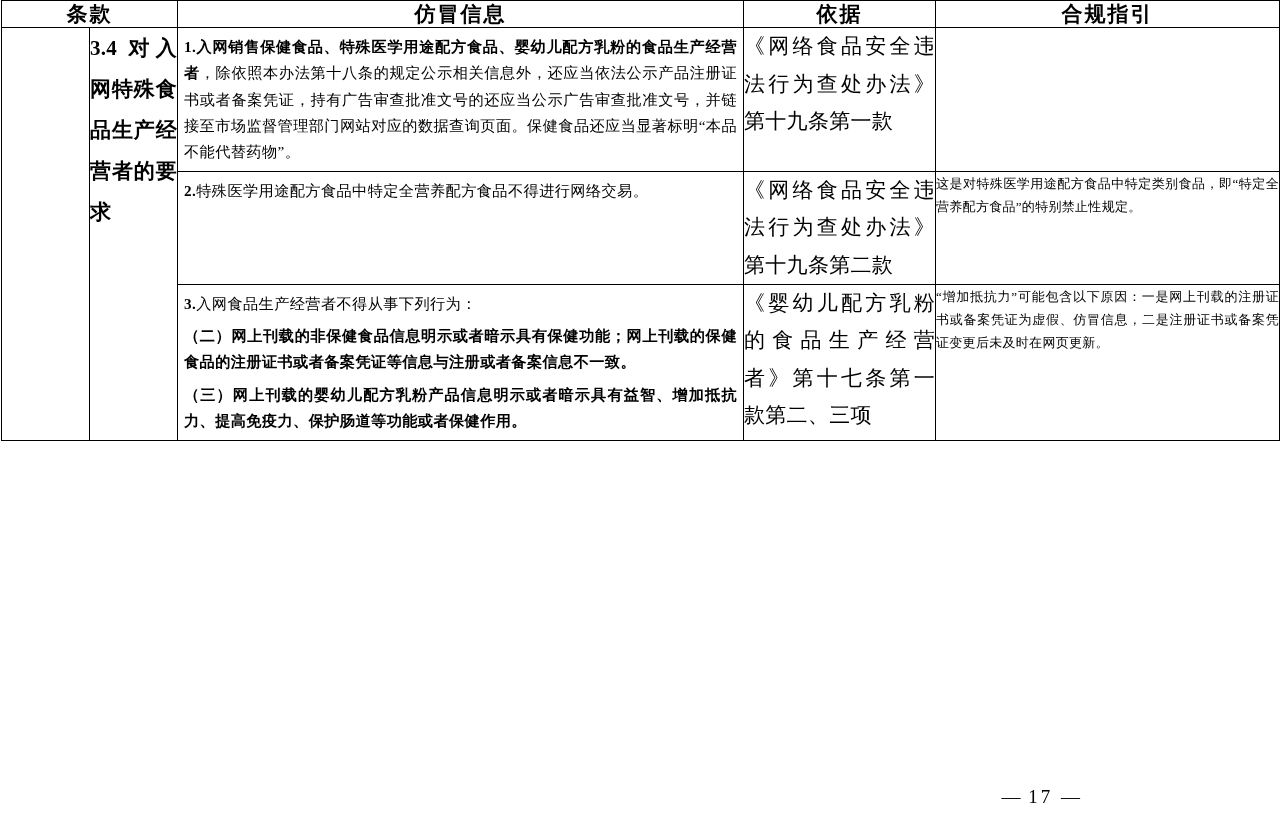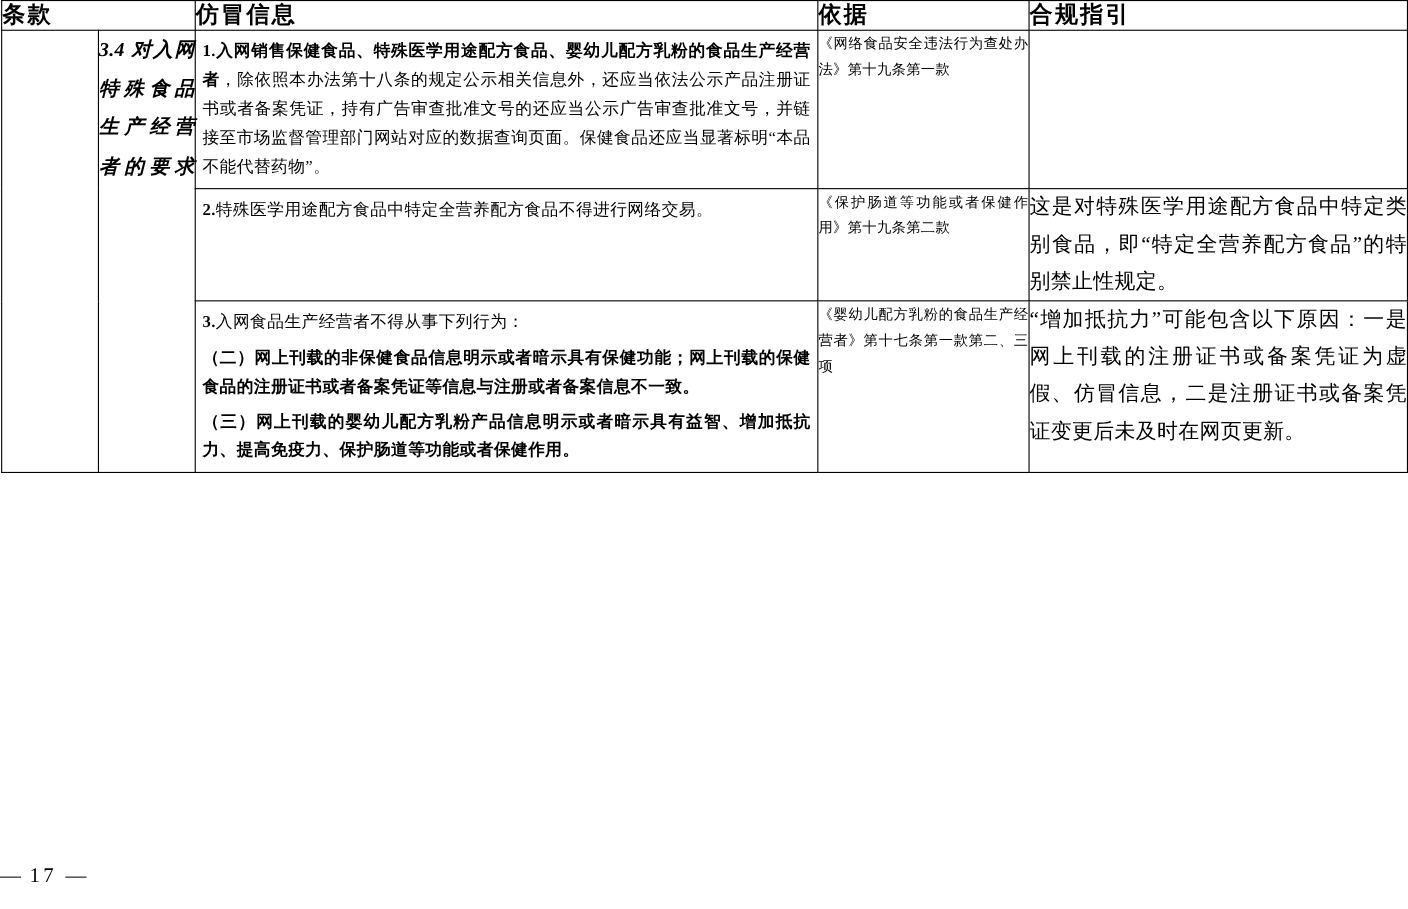--- a/index.html
+++ b/index.html
@@ -37,63 +37,62 @@
   table.doc-table col.c5 { width: 344px; }
 
   table.doc-table th,
   table.doc-table td {
     border: 1px solid #000000;
     vertical-align: top;
     padding: 0;
   }
 
   .head-cell {
-    text-align: left;
+    text-align: center;
     font-weight: bold;
     font-size: 21px;
     letter-spacing: 2px;
     padding: 5px 0 7px 0;
     line-height: 1.25;
-    font-family: Liberation Sans, sans-serif;
+    font-family: Liberation Serif, serif;
   }
 
   .req-cell {
     padding: 8px 11px 10px 11px;
     font-size: 15.2px;
     line-height: 1.72;
     text-align: justify;
     text-justify: inter-ideograph;
     letter-spacing: 0.4px;
   }
 
   .basis-cell {
     padding: 9px 10px 10px 11px;
-    font-size: 13px;
+    font-size: 21px;
     line-height: 1.78;
     text-align: justify;
     text-justify: inter-ideograph;
     letter-spacing: 0.3px;
   }
 
   .guide-cell {
     padding: 9px 12px 10px 12px;
-    font-size: 19px;
+    font-size: 13px;
     line-height: 1.78;
     text-align: justify;
     text-justify: inter-ideograph;
     letter-spacing: 0.3px;
   }
 
   .clause-cell {
-    font-size: 18px;
+    font-size: 21px;
     line-height: 1.95;
     letter-spacing: 0.3px;
     padding: 0 9px;
     vertical-align: middle;
-    font-style: italic;
   }
 
   .clause-inner {
     text-align: justify;
     text-align-last: justify;
     font-weight: bold;
   }
 
   .empty-cell {
     padding: 0;
@@ -113,21 +112,21 @@
 
   .num-lead {
     font-weight: bold;
   }
 
   .footer {
     position: absolute;
     left: 0;
     top: 786px;
     width: 1138px;
-    text-align: left;
+    text-align: right;
     padding-right: 58px;
     box-sizing: border-box;
     font-size: 19px;
     letter-spacing: 3px;
     font-family: "Liberation Serif", "DejaVu Serif", serif;
   }
   .footer .dash {
     letter-spacing: 0;
   }
 </style>
@@ -161,21 +160,21 @@
         <td class="req-cell">
           <p class="para"><span class="bold-run">1.入网销售保健食品、特殊医学用途配方食品、婴幼儿配方乳粉的食品生产经营者</span><span>，除依照本办法第十八条的规定公示相关信息外，还应当依法公示产品注册证书或者备案凭证，持有广告审查批准文号的还应当公示广告审查批准文号，并链接至市场监督管理部门网站对应的数据查询页面。保健食品还应当显著标明“本品不能代替药物”。</span></p>
         </td>
         <td class="basis-cell">《网络食品安全违法行为查处办法》第十九条第一款</td>
         <td class="guide-cell"></td>
       </tr>
       <tr>
         <td class="req-cell">
           <p class="para"><span class="num-lead">2.</span><span>特殊医学用途配方食品中特定全营养配方食品不得进行网络交易。</span></p>
         </td>
-        <td class="basis-cell">《保护肠道等功能或者保健作用》第十九条第二款</td>
+        <td class="basis-cell">《网络食品安全违法行为查处办法》第十九条第二款</td>
         <td class="guide-cell">这是对特殊医学用途配方食品中特定类别食品，即“特定全营养配方食品”的特别禁止性规定。</td>
       </tr>
       <tr>
         <td class="req-cell">
           <p class="para"><span class="num-lead">3.</span><span>入网食品生产经营者不得从事下列行为：</span></p>
           <p class="para">（二）网上刊载的非保健食品信息明示或者暗示具有保健功能；网上刊载的保健食品的注册证书或者备案凭证等信息与注册或者备案信息不一致。</p>
           <p class="para">（三）网上刊载的婴幼儿配方乳粉产品信息明示或者暗示具有益智、增加抵抗力、提高免疫力、保护肠道等功能或者保健作用。</p>
         </td>
         <td class="basis-cell">《婴幼儿配方乳粉的食品生产经营者》第十七条第一款第二、三项</td>
         <td class="guide-cell">“增加抵抗力”可能包含以下原因：一是网上刊载的注册证书或备案凭证为虚假、仿冒信息，二是注册证书或备案凭证变更后未及时在网页更新。</td>

